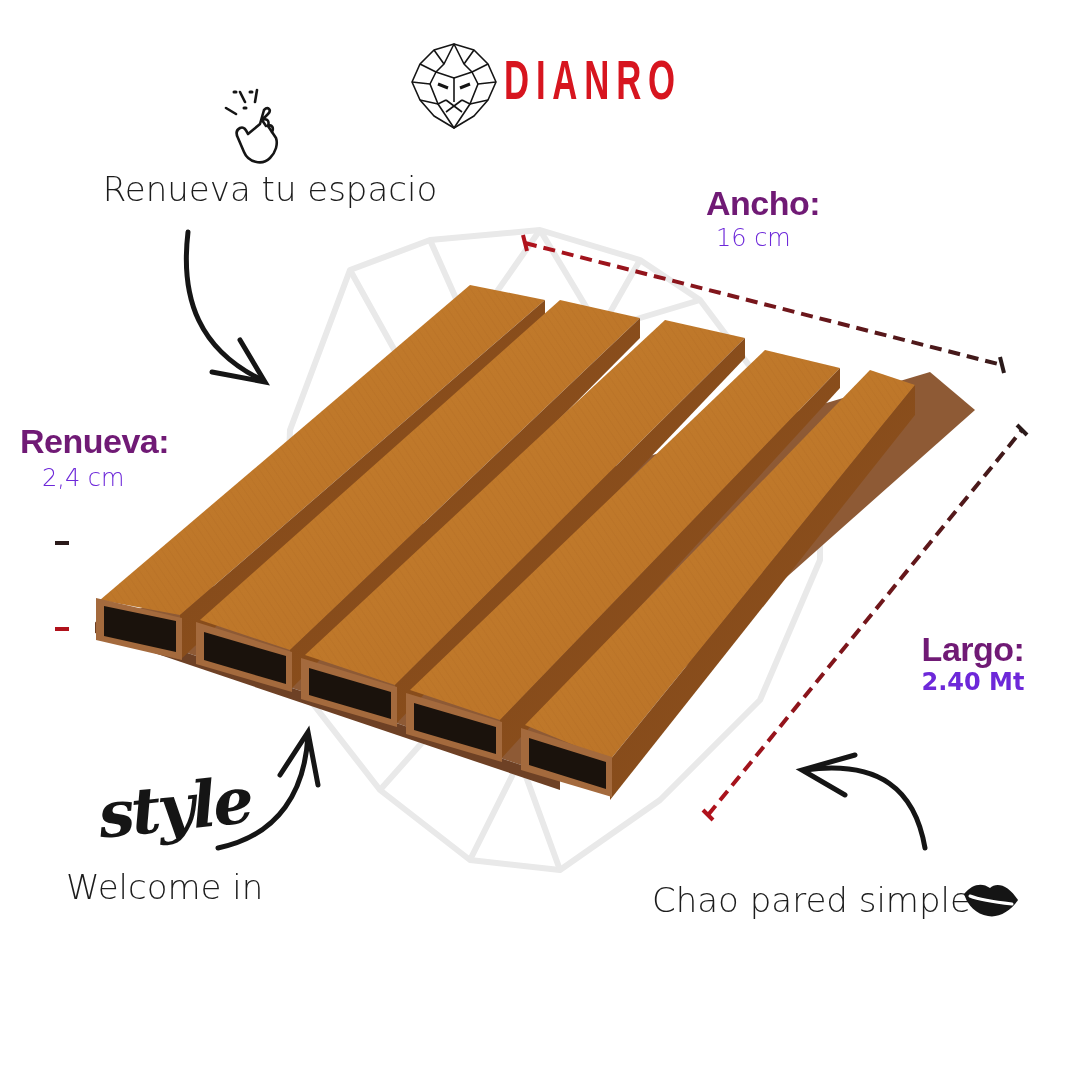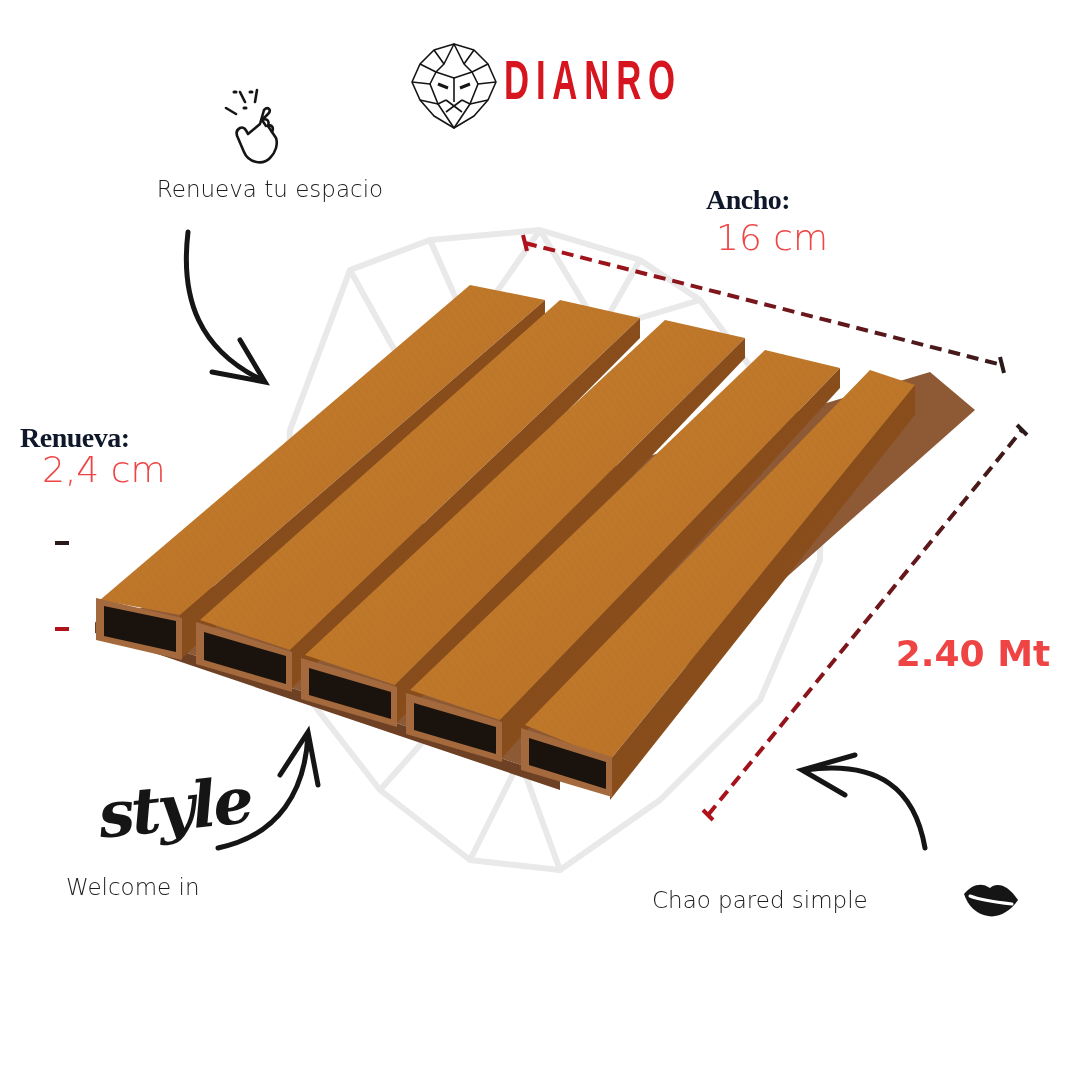--- a/index.html
+++ b/index.html
@@ -1,22 +1,22 @@
 <!DOCTYPE html>
 <html><head>
 <meta charset="utf-8">
 <style>
   html, body { margin:0; padding:0; background:#ffffff; }
   body { width:1080px; height:1080px; position:relative; overflow:hidden; font-family:"DejaVu Sans", sans-serif; color:#1c1c1c; }
   .abs { position:absolute; }
   svg.layer { position:absolute; left:0; top:0; width:1080px; height:1080px; }
   .brand { position:absolute; left:504px; top:52px; font-family:"Liberation Sans", sans-serif; font-weight:700; font-size:56px; letter-spacing:11px; color:#d7151f; transform:scaleX(0.62); transform-origin:left top; line-height:1; }
-  .caption { font-family:"DejaVu Sans", sans-serif; font-weight:300; font-size:23px; line-height:34px; color:#1c1c1c; text-align:center; }
-  .dim-title { font-family:Liberation Serif, serif; font-weight:700; font-size:28px; color:#0f172a; line-height:1; letter-spacing:-0.5px; }
-  .dim-value { font-family:"DejaVu Sans", sans-serif; font-weight:300; font-size:36px; color:#ef4444; line-height:1; }
+  .caption { font-family:"DejaVu Sans", sans-serif; font-weight:300; font-size:34px; line-height:34px; color:#1c1c1c; text-align:center; }
+  .dim-title { font-family:Liberation Sans, sans-serif; font-weight:700; font-size:34px; color:#701a75; line-height:1; letter-spacing:-0.5px; }
+  .dim-value { font-family:"DejaVu Sans", sans-serif; font-weight:300; font-size:24px; color:#6d28d9; line-height:1; }
   .script { font-family:"DejaVu Serif", serif; font-style:italic; font-weight:700; font-size:64px; color:#151515; transform:rotate(-6deg); letter-spacing:-3px; }
 </style>
 </head>
 <body>
 
 <svg class="layer" viewBox="0 0 1080 1080">
   <defs>
     <linearGradient id="dimW" x1="0" y1="0" x2="1" y2="0">
       <stop offset="0" stop-color="#b0121c"></stop>
         <stop offset="1" stop-color="#3a1a1a"></stop>
@@ -142,24 +142,25 @@
   <div>Renueva tu espacio</div>
 </div>
 
 <div class="abs" style="left:706px;top:186px;">
   <div class="dim-title">Ancho:</div>
   <div class="dim-value" style="margin-top:6px;margin-left:10px;">16 cm</div>
 </div>
 
 <div class="abs" style="left:20px;top:424px;">
   <div class="dim-title">Renueva:</div>
-  <div class="dim-value" style="margin-left:22px;">2,4 cm</div>
+  <div class="dim-value" style="margin-top:8px;margin-left:22px;">2,4 cm</div>
 </div>
 
 <div class="abs" style="left:888px;top:632px;width:170px;text-align:center;">
+  <div class="dim-title">Largo:</div>
   <div class="dim-value" style="margin-top:4px;font-weight:bold;">2.40 Mt</div>
 </div>
 
 <div class="abs script" style="left:98px;top:770px;">style</div>
 <div class="abs caption" style="left:66px;top:870px;text-align:center;">
   <div>Welcome in</div>
 </div>
 
 <div class="abs caption" style="left:652px;top:883px;text-align:center;">Chao pared simple</div>
 <svg class="abs" style="left:962px;top:880px;" width="58" height="40" viewBox="0 0 58 40">

